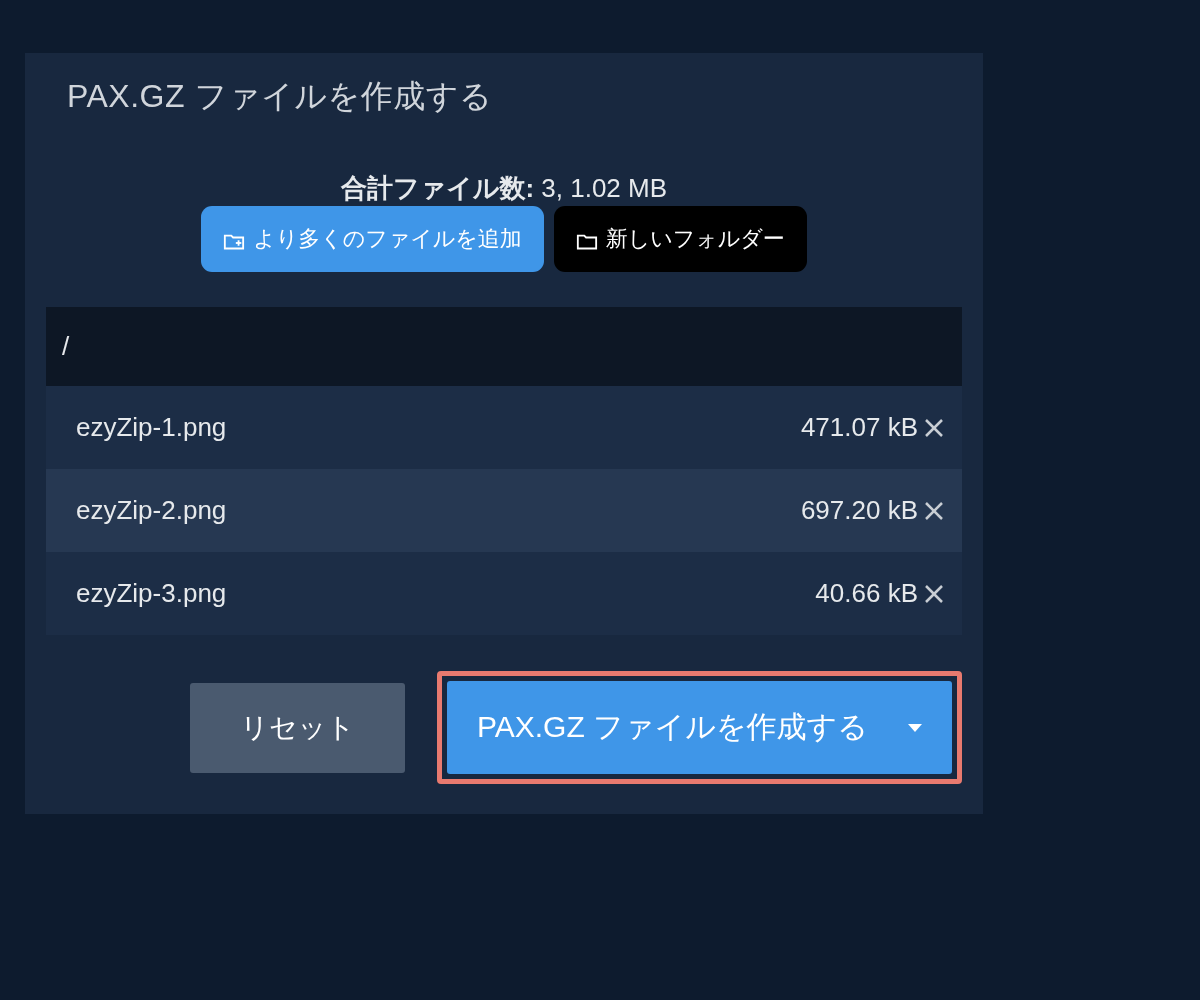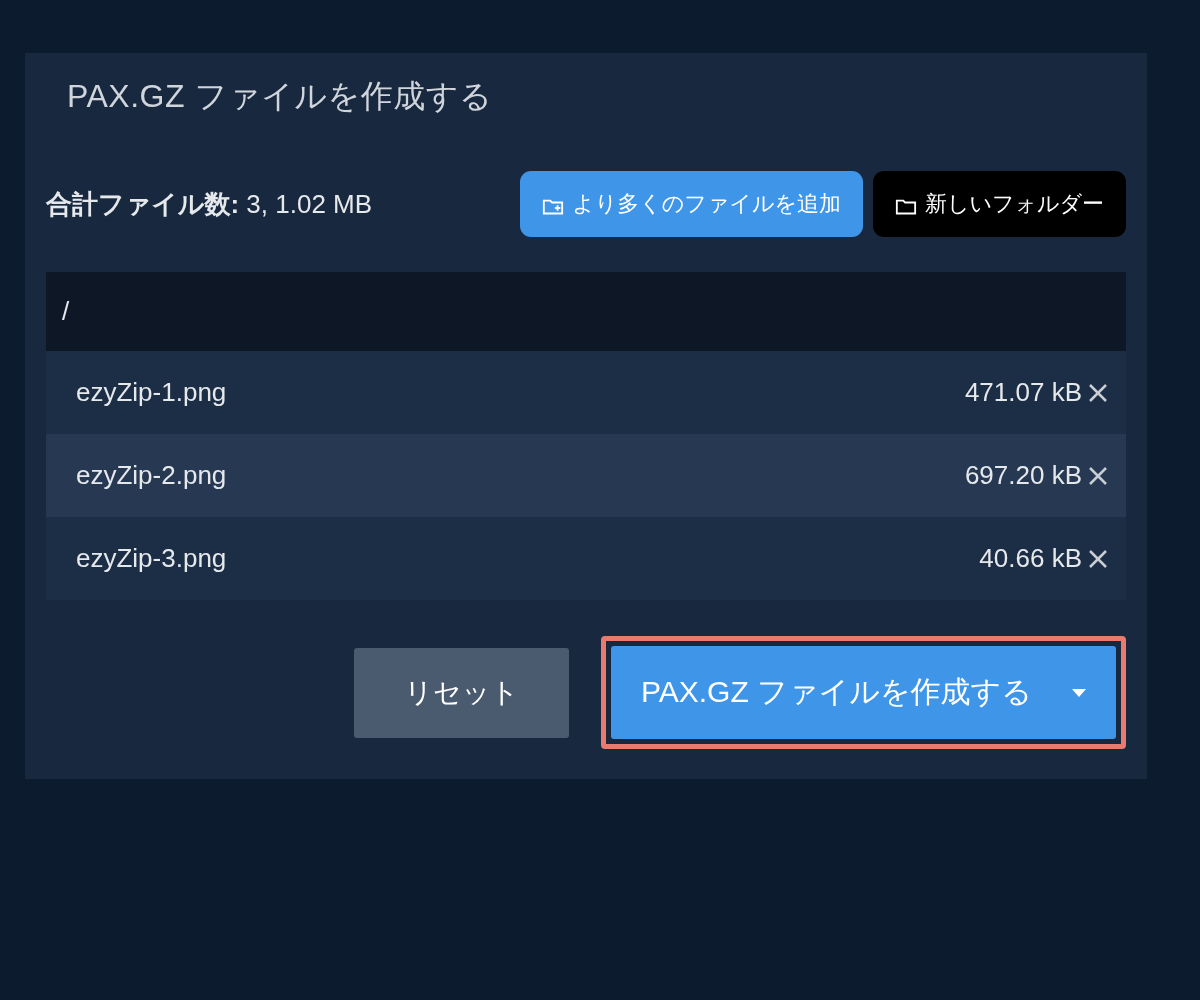--- a/index.html
+++ b/index.html
@@ -10,40 +10,41 @@
     body {
       background-color: #0d1b2e;
       font-family: -apple-system, BlinkMacSystemFont, "Segoe UI", "Hiragino Sans", "Hiragino Kaku Gothic ProN", Meiryo, sans-serif;
       width: 1200px;
       height: 1000px;
       overflow: hidden;
     }
     .panel {
       background-color: #18283f;
       margin: 53px 25px 0 25px;
-      width: 1122px;
+      width: 958px;
     }
     .tab-header {
       display: inline-block;
       padding: 22px 42px;
       background-color: #18283f;
       color: #d0d5db;
       font-size: 32px;
       font-weight: 400;
       letter-spacing: 0.5px;
       margin-bottom: 0;
     }
     .content {
       padding: 0 21px 30px 21px;
     }
     .info-row {
       display: flex;
       justify-content: space-between;
       align-items: center;
       padding: 30px 0 30px 0;
+      flex-direction: column;
     }
     .file-count {
       color: #e6e9ec;
       font-size: 26px;
       font-weight: 600;
     }
     .file-count-label {
       font-weight: 700;
     }
     .file-count-value {

